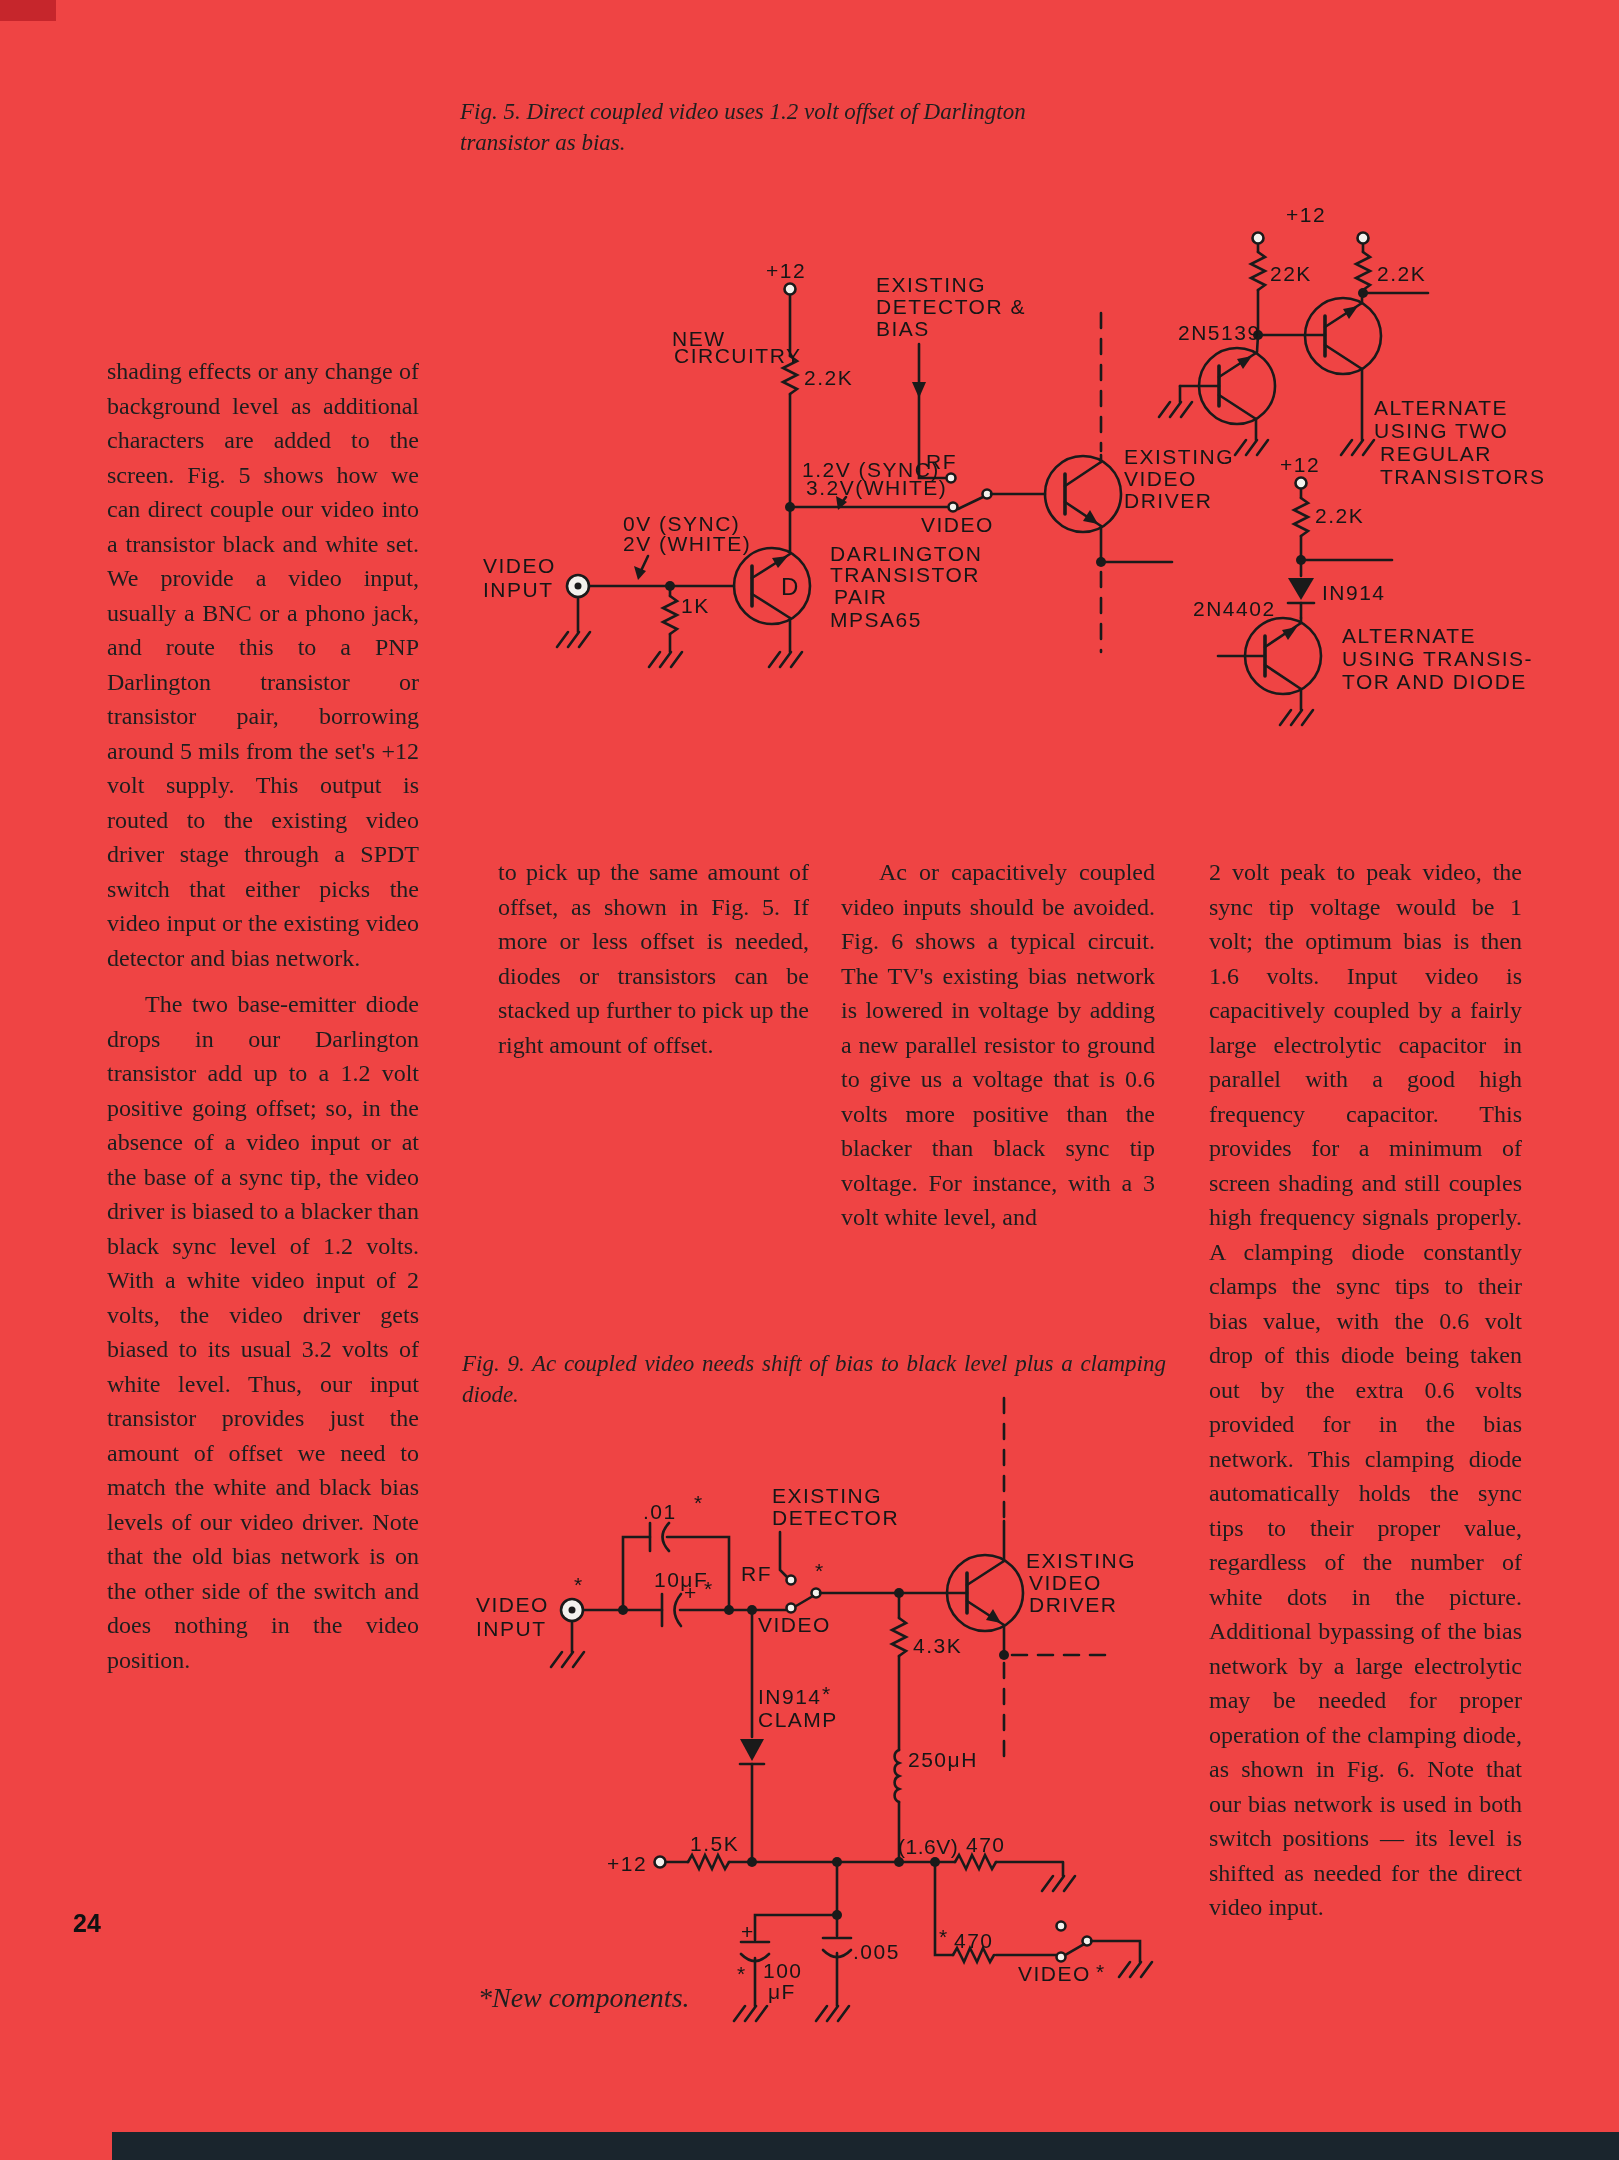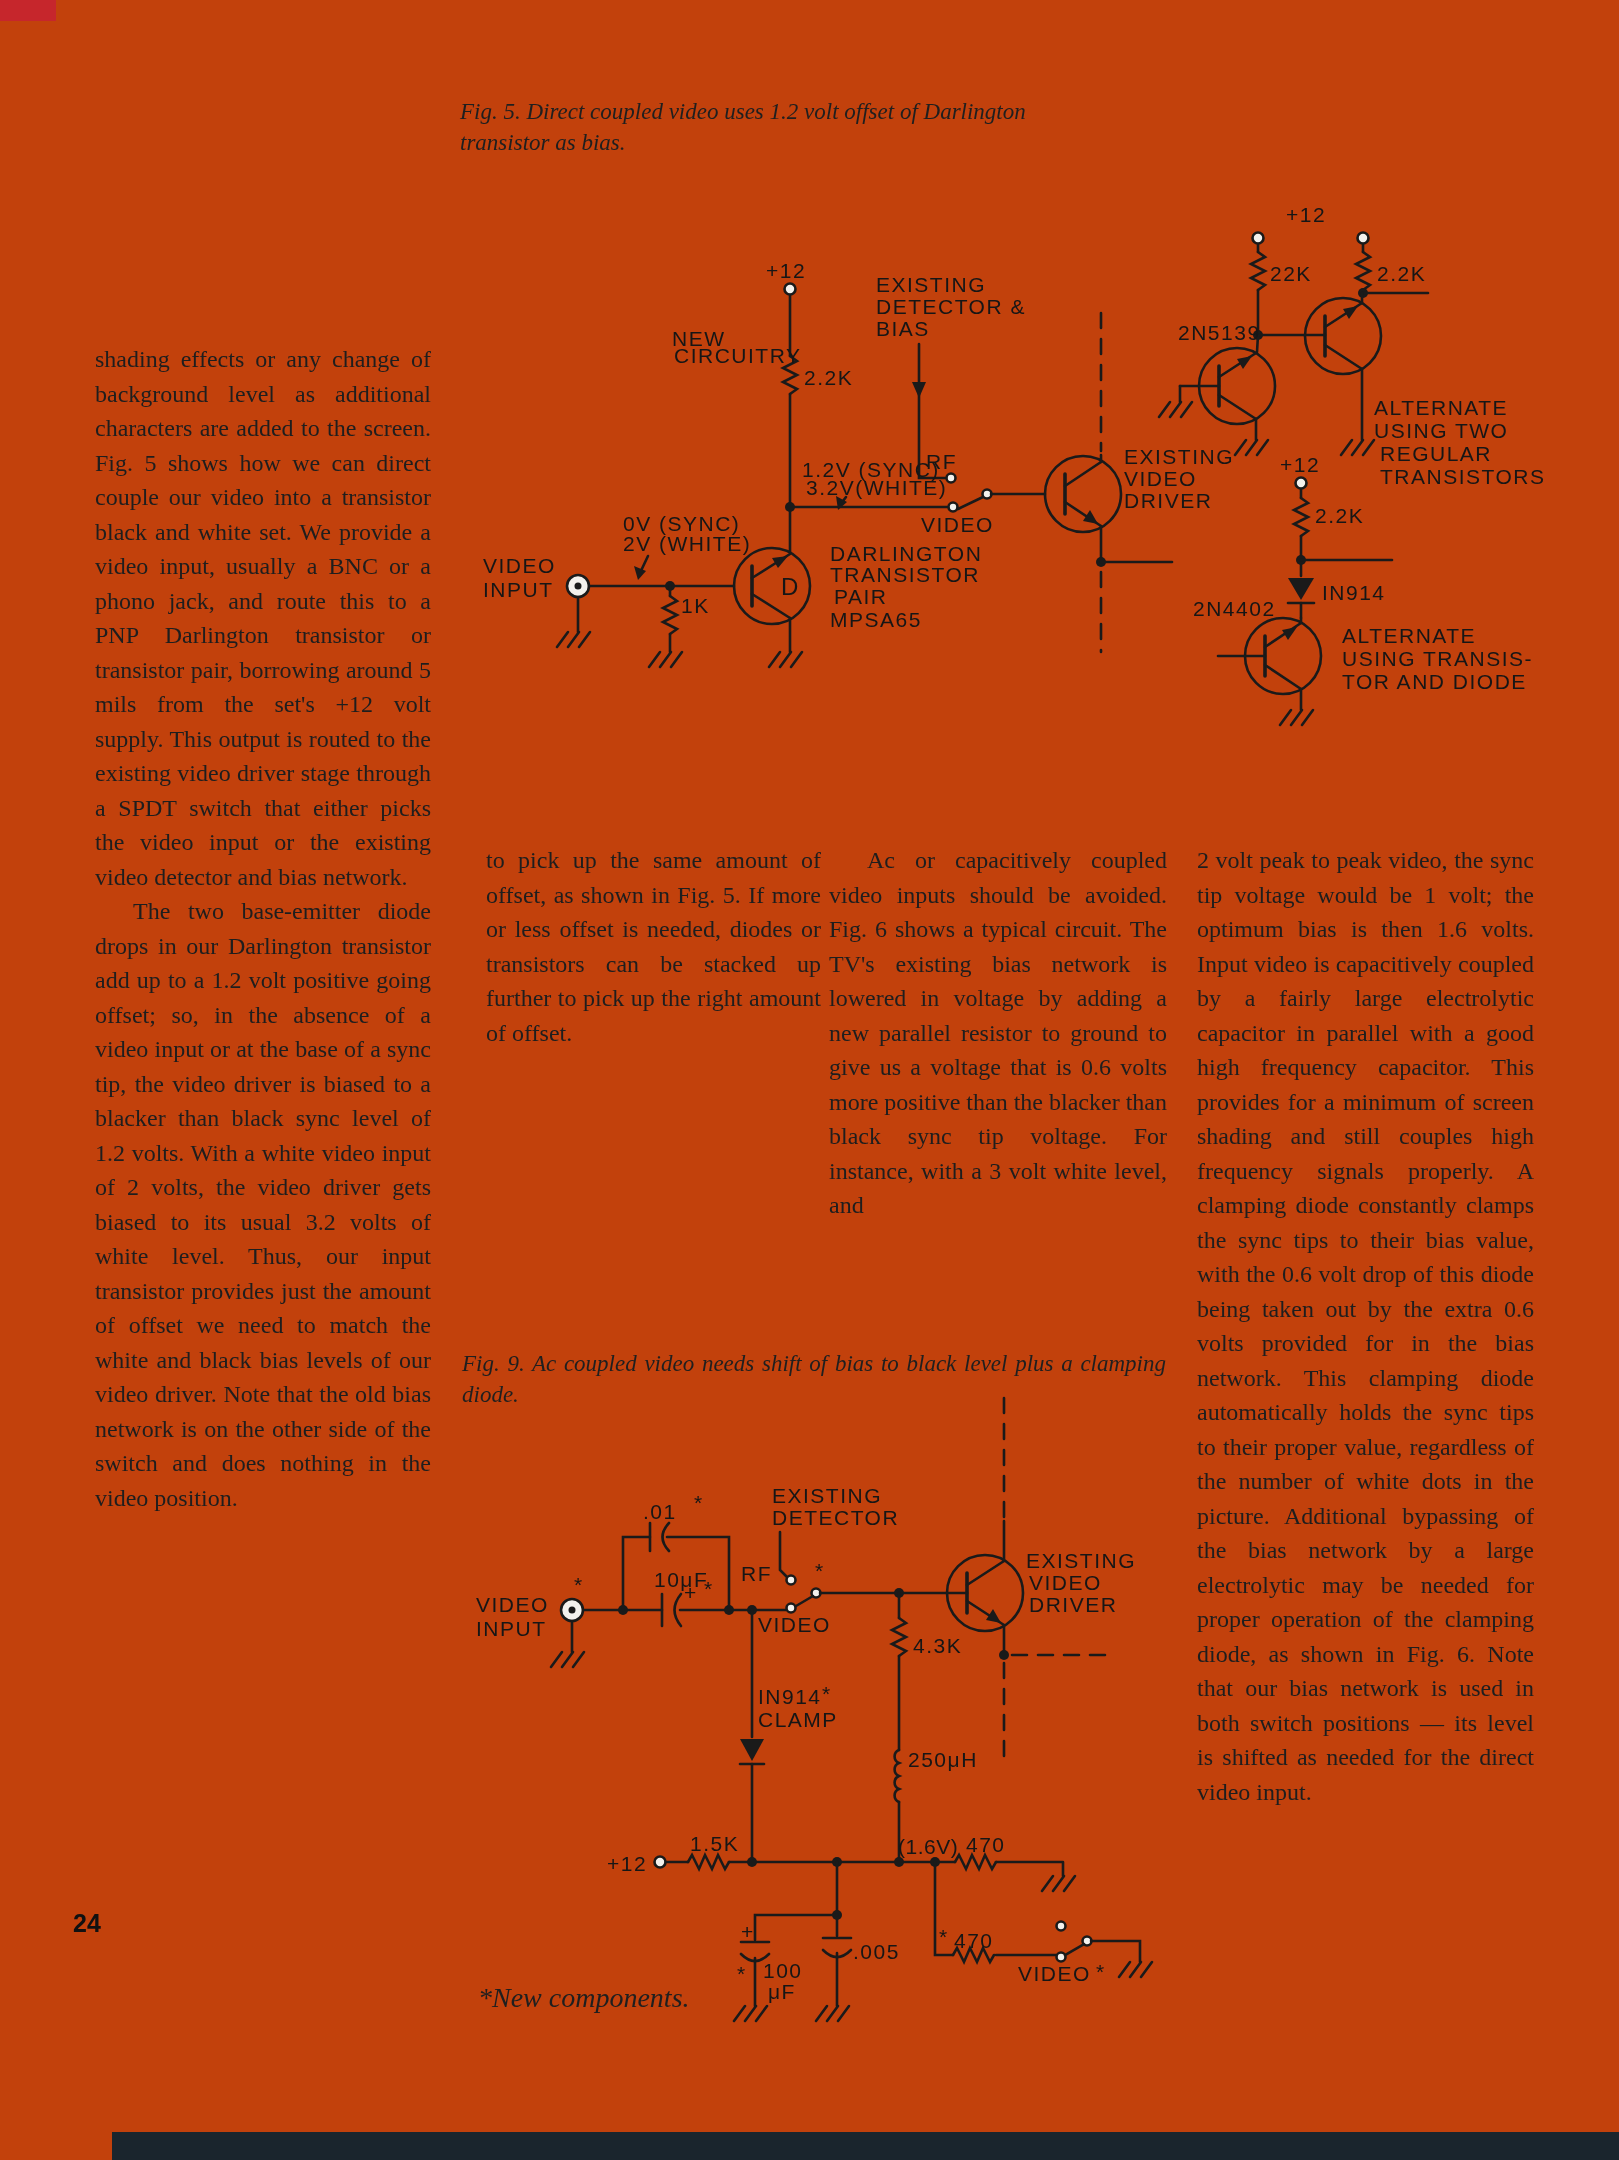--- a/index.html
+++ b/index.html
@@ -1,25 +1,25 @@
 <!DOCTYPE html>
 <html><head>
 <meta charset="utf-8">
 <style>
   html,body{margin:0;padding:0;background:#888;}
-  .page{position:relative;width:1619px;height:2160px;background:#c2410c;overflow:hidden;
+  .page{position:relative;width:1619px;height:2160px;background:#ef4444;overflow:hidden;
         font-family:"Liberation Serif",serif;color:#222;}
   .abs{position:absolute;}
   .red-mark{left:0;top:0;width:56px;height:21px;background:#c6262c;}
   .bottom-bar{left:112px;top:2132px;width:1507px;height:28px;background:#1a252d;}
   .caption{font-style:italic;font-size:23px;line-height:31px;color:#1f1f1f;}
   .fig5-caption{left:460px;top:96px;width:660px;}
   .fig6-caption{left:462px;top:1348px;width:704px;text-align:justify;}
   .col{font-size:24px;line-height:34.5px;text-align:justify;color:#1e1e1e;}
-  .col p{margin:0;}
+  .col p{margin:12px;}
   .col p.ind{text-indent:38px;}
   .col1{left:95px;top:342px;width:336px;}
   .col2{left:486px;top:843px;width:335px;font-family:Liberation Serif, serif;}
   .col3{left:829px;top:843px;width:338px;}
   .col4{left:1197px;top:843px;width:337px;}
   .footnote{left:478px;top:1982px;font-style:italic;font-size:28px;color:#1f1f1f;}
   .page-number{left:73px;top:1909px;font-family:"Liberation Sans",sans-serif;font-weight:bold;font-size:25px;color:#111;}
   svg.fig{position:absolute;}
   svg .w{stroke:#1a1a1a;stroke-width:2.6;fill:none;stroke-linecap:round;}
   svg .bar{stroke-width:3.6;}

